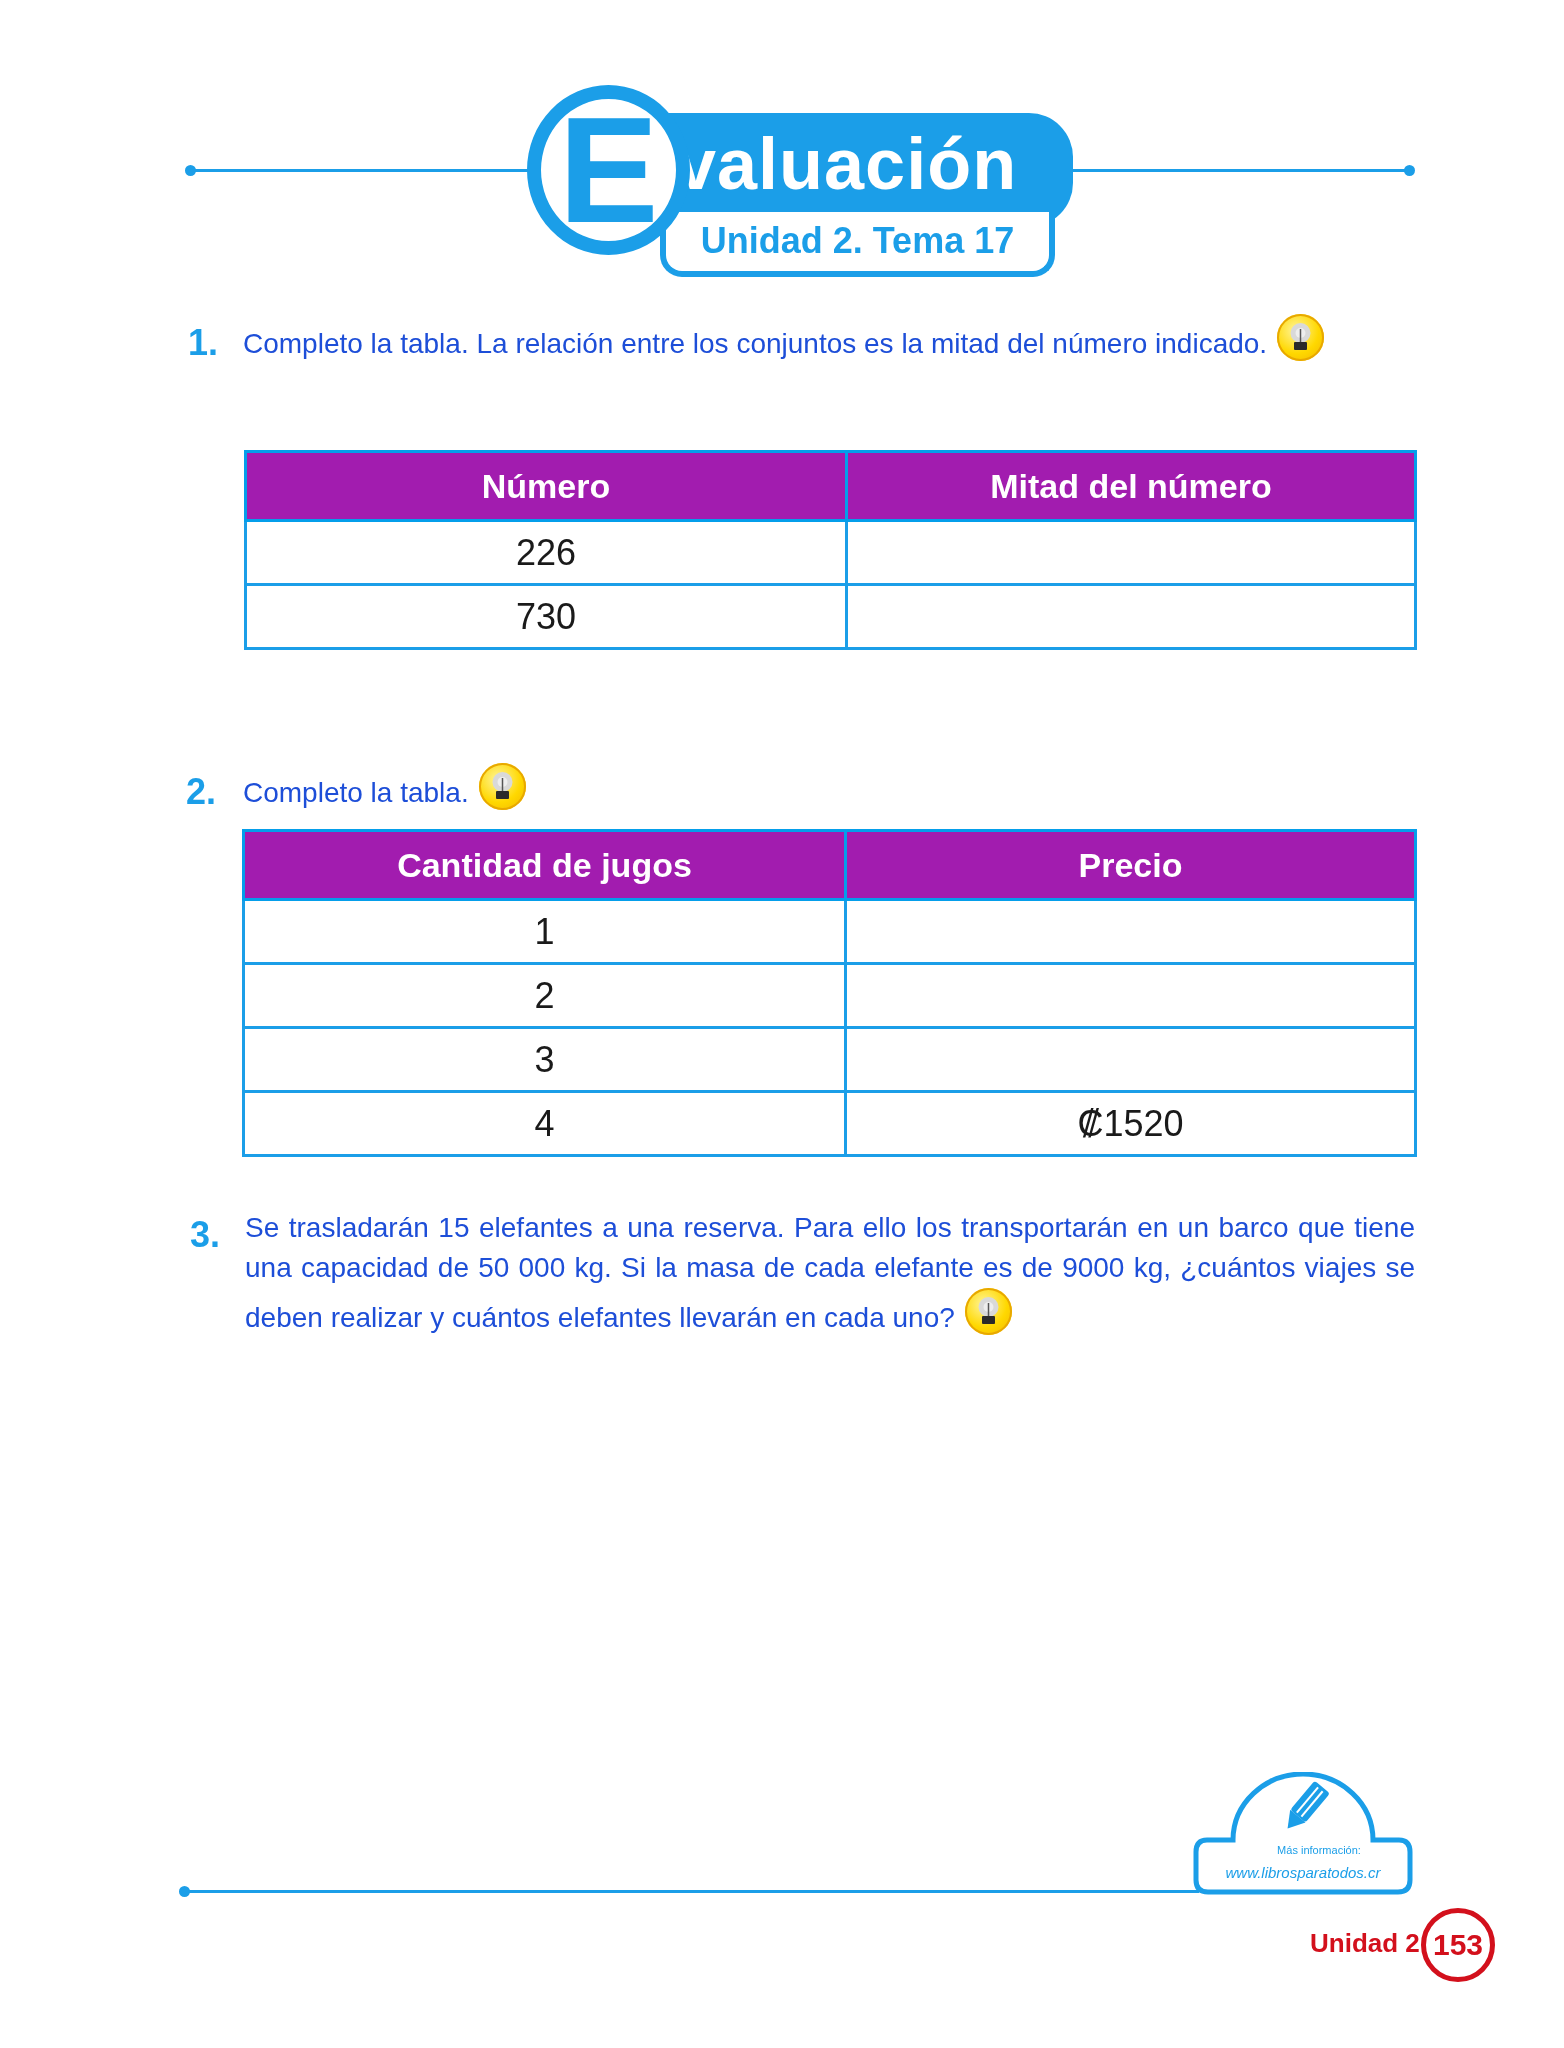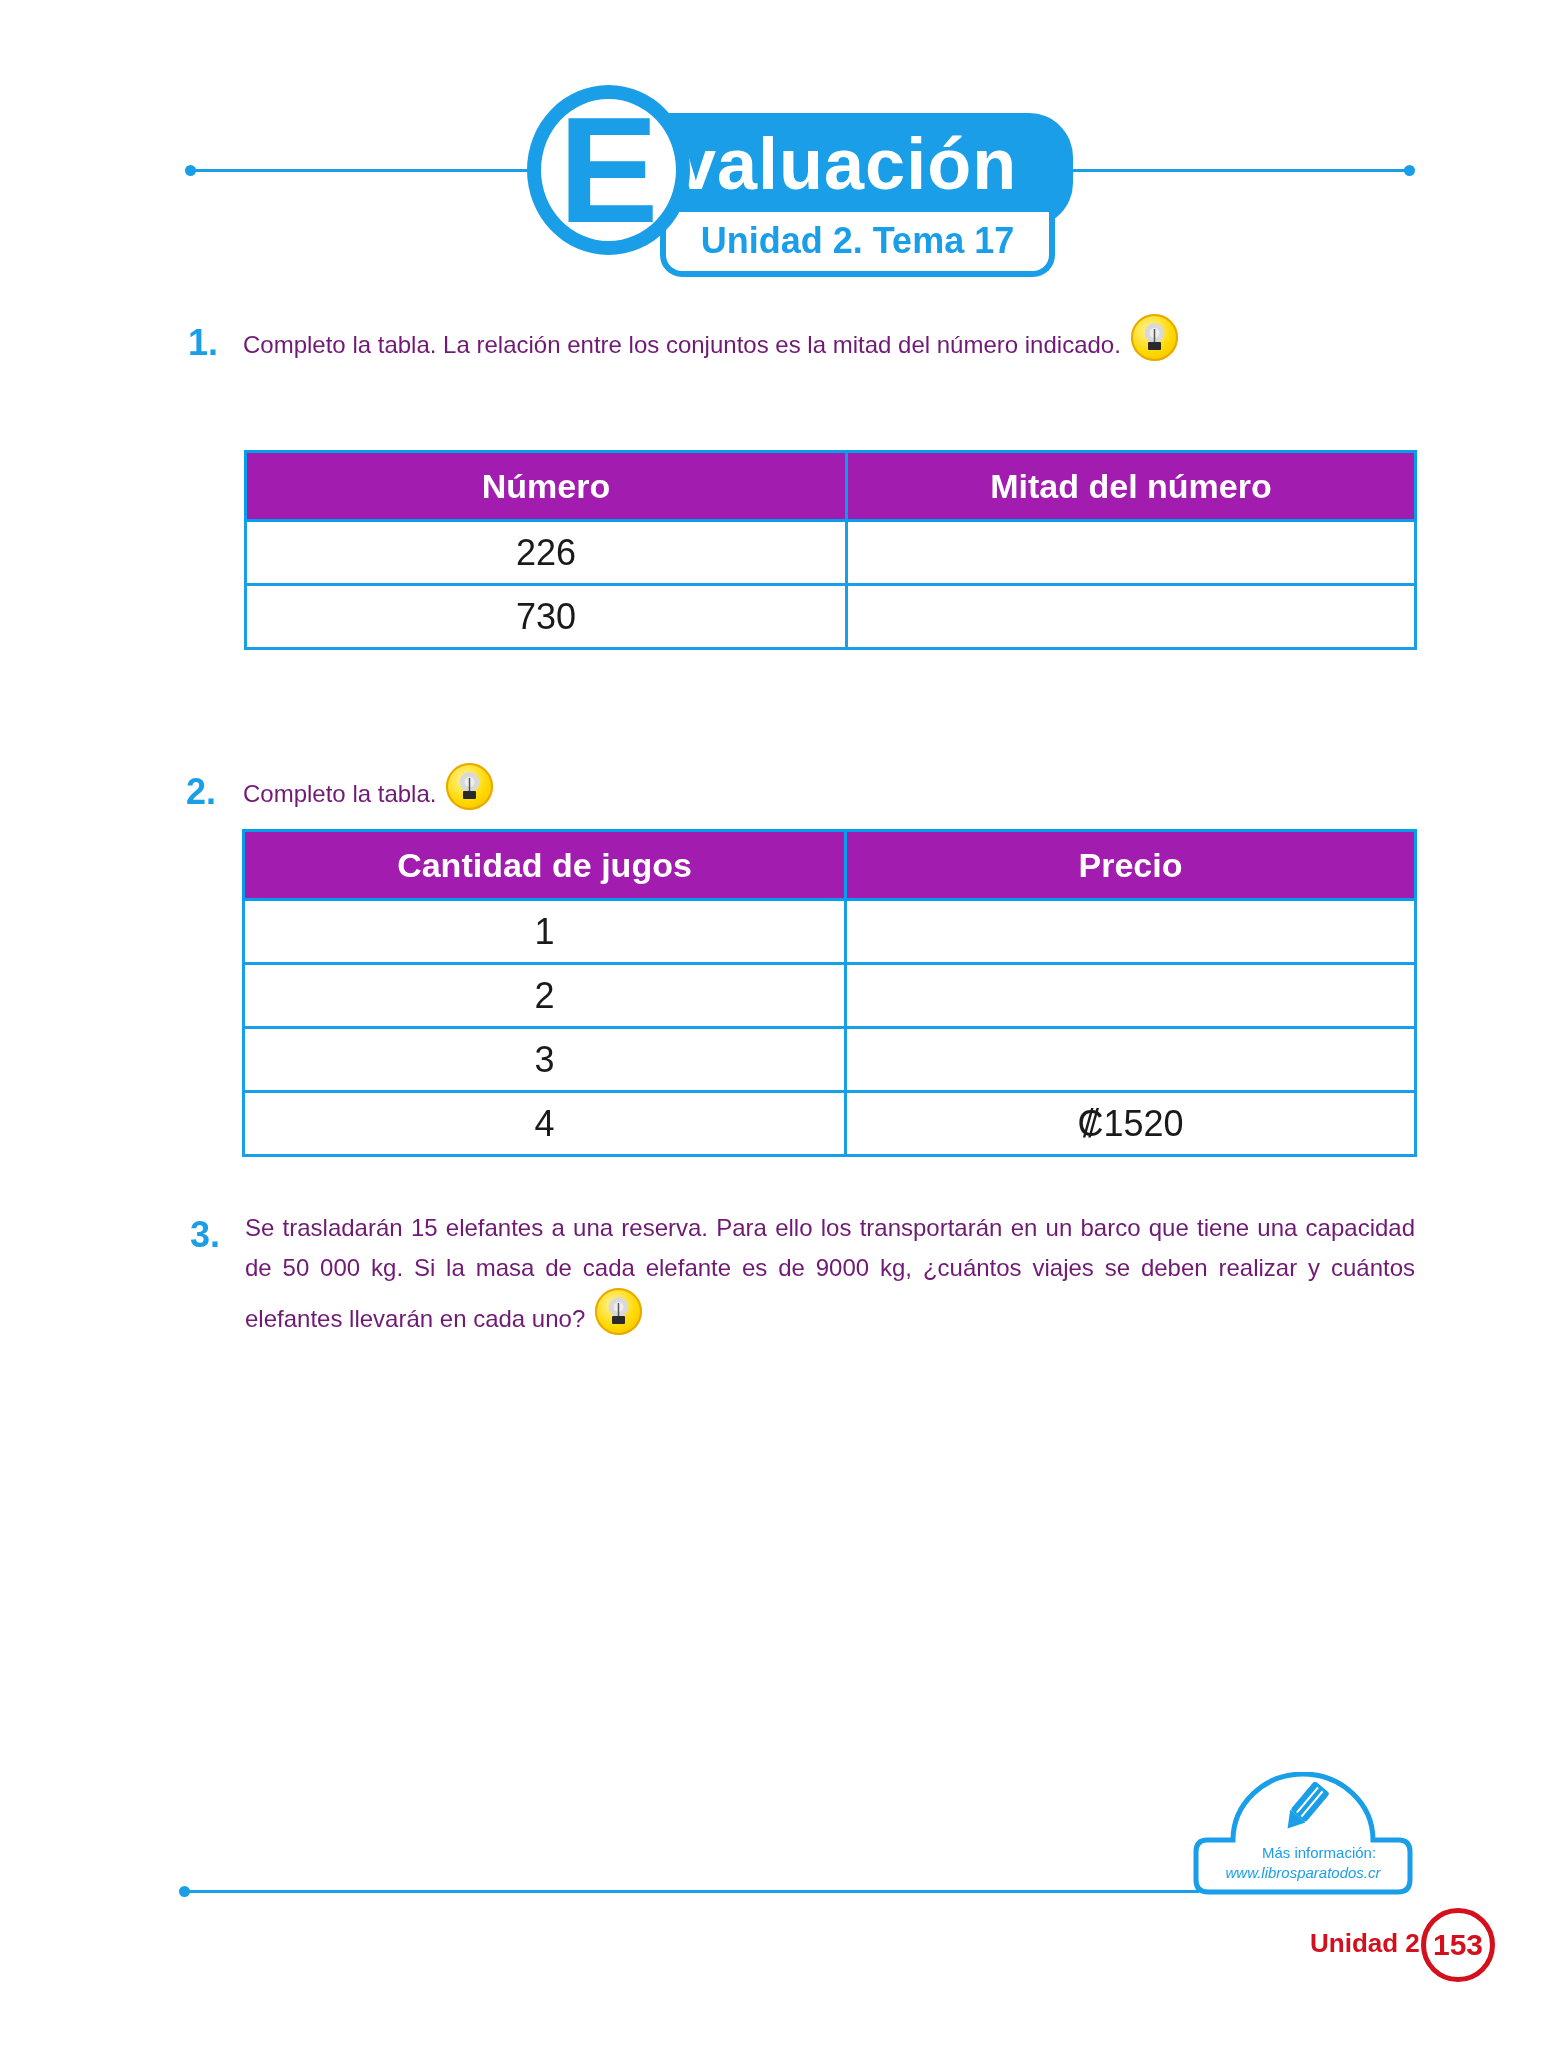--- a/index.html
+++ b/index.html
@@ -22,21 +22,21 @@
                 letter-spacing: 1px; }
   .sub-pill { position: absolute; left: 660px; top: 212px; width: 383px; height: 59px;
               border: 6px solid #1b9ee8; border-top: none; border-radius: 0 0 22px 22px;
               background: #fff; z-index: 2; }
   .sub-text { position: absolute; left: 0; right: 0; top: 8px; text-align: center; color: #1b9ee8;
               font-family: "Liberation Sans", sans-serif; font-weight: 700; font-size: 36px; }
 
   
   .qnum { position: absolute; color: #1b9ee8; font-weight: 700; font-size: 36px;
           font-family: "Liberation Sans", sans-serif; }
-  .qtext { position: absolute; font-size: 24px; line-height: 56px; color: #701a75;
+  .qtext { position: absolute; font-size: 28px; line-height: 56px; color: #1d4ed8;
            font-family: "Liberation Sans", sans-serif; }
   .qtext.q3 { line-height: 40px; text-align: justify; width: 1170px; }
 
   .bulb { display: inline-block; width: 47px; height: 47px; border-radius: 50%;
           background: radial-gradient(circle at 40% 35%, #fff59a 0%, #ffd800 55%, #f0b400 100%);
           vertical-align: -8px; margin-left: 10px; position: relative;
           box-shadow: inset 0 0 0 2px #e8a800; }
   .bulb svg { position: absolute; left: 0; top: 0; }
 
   
@@ -46,21 +46,21 @@
                   height: 66px; padding: 0; text-align: center; border: 3px solid #049eea; }
   table.grid th + th { border-left: 3px solid #ffffff; }
   table.grid td { border: 3px solid #1b9ee8; height: 61px; padding: 0; text-align: center;
                   font-size: 36px; color: #1a1a1a; }
 
   
   .fline { position: absolute; left: 184px; top: 1890px; width: 1015px; height: 3px; background: #1b9ee8; }
   .fdot { position: absolute; left: 179px; top: 1886px; width: 11px; height: 11px; border-radius: 50%; background: #1b9ee8; }
   .badge { position: absolute; left: 1193px; top: 1772px; width: 220px; height: 124px; }
   .badge-text1 { position: absolute; left: 0; right: 0; top: 72px; text-align: center;
-                 color: #1b9ee8; font-size: 15px; font-family: "Liberation Sans", sans-serif; margin-left: 32px; }
+                 color: #1b9ee8; font-size: 11px; font-family: "Liberation Sans", sans-serif; margin-left: 32px; }
   .badge-text2 { position: absolute; left: 0; right: 0; top: 92px; text-align: center;
                  color: #1b9ee8; font-size: 15px; font-family: "Liberation Sans", sans-serif; font-style: italic; }
   .unit-label { position: absolute; left: 1310px; top: 1928px; color: #d3101c; font-weight: 700;
                 font-size: 26px; font-family: "Liberation Sans", sans-serif; }
   .page-circle { position: absolute; left: 1421px; top: 1908px; width: 64px; height: 64px;
                  border: 5px solid #d3101c; border-radius: 50%; display: flex; align-items: center;
                  justify-content: center; color: #d3101c; font-weight: 700; font-size: 30px;
                  font-family: "Liberation Sans", sans-serif; }
 </style>
 </head>

